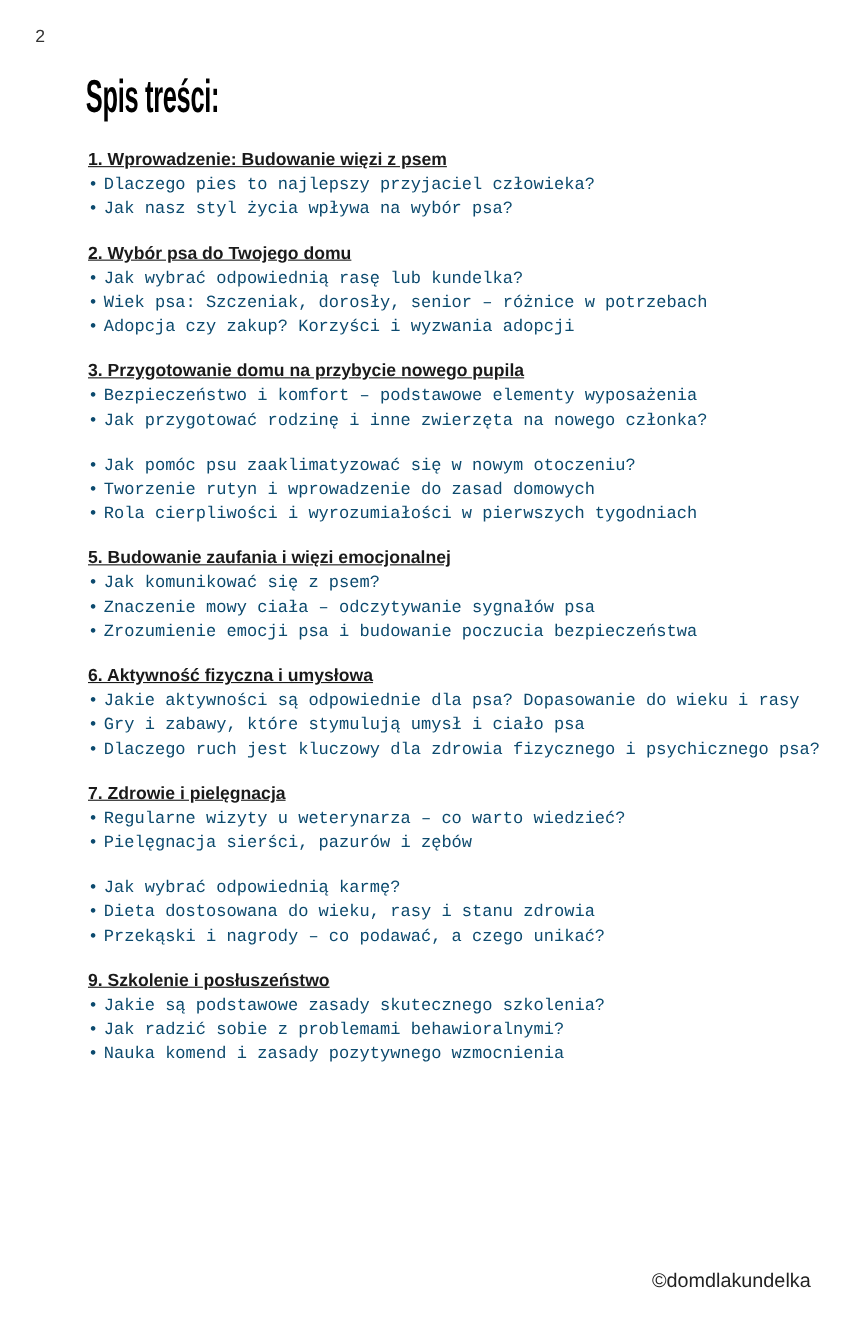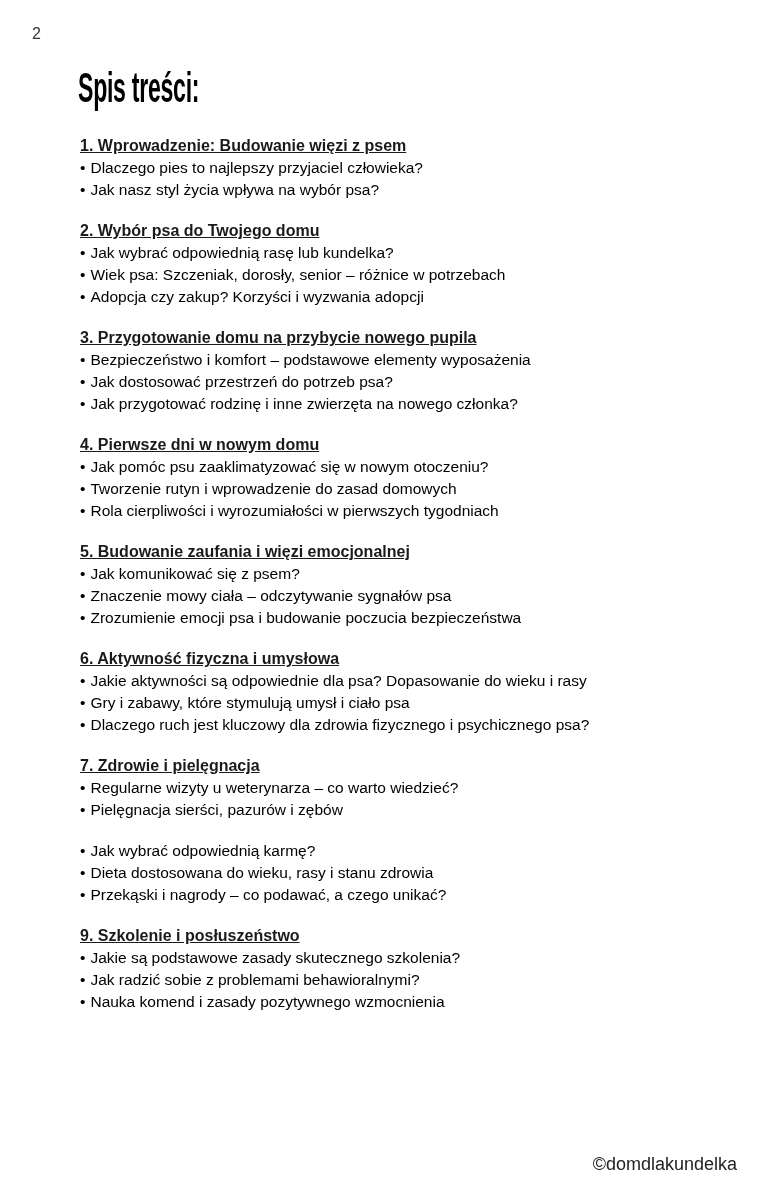--- a/index.html
+++ b/index.html
@@ -49,22 +49,23 @@
     font-size: 16px;
     font-weight: 700;
     line-height: 22px;
     color: #1a1a1a;
     white-space: nowrap;
     text-decoration: underline;
   }
   .toc-item {
     font-size: 15.5px;
     line-height: 22px;
-    color: #000000;
+    color: #0c4a6e;
     white-space: nowrap;
+    font-family: Liberation Mono, monospace;
   }
   .bullet {
     margin-right: 5px;
   }
   .footer-credit {
     position: absolute;
     right: 31px;
     top: 1154px;
     font-size: 18px;
     color: #222222;
@@ -90,26 +91,24 @@
     <section class="toc-section">
       <div class="toc-heading">2. Wybór psa do Twojego domu</div>
       <div class="toc-item"><span class="bullet">•</span><span>Jak wybrać odpowiednią rasę lub kundelka?</span></div>
       <div class="toc-item"><span class="bullet">•</span><span>Wiek psa: Szczeniak, dorosły, senior – różnice w potrzebach</span></div>
       <div class="toc-item"><span class="bullet">•</span><span>Adopcja czy zakup? Korzyści i wyzwania adopcji</span></div>
     </section>
 
     <section class="toc-section">
       <div class="toc-heading">3. Przygotowanie domu na przybycie nowego pupila</div>
       <div class="toc-item"><span class="bullet">•</span><span>Bezpieczeństwo i komfort – podstawowe elementy wyposażenia</span></div>
-      <div class="toc-item"><span class="bullet">•</span><span>Jak dostosować przestrzeń do potrzeb psa?</span></div>
       <div class="toc-item"><span class="bullet">•</span><span>Jak przygotować rodzinę i inne zwierzęta na nowego członka?</span></div>
     </section>
 
     <section class="toc-section">
-      <div class="toc-heading">4. Pierwsze dni w nowym domu</div>
       <div class="toc-item"><span class="bullet">•</span><span>Jak pomóc psu zaaklimatyzować się w nowym otoczeniu?</span></div>
       <div class="toc-item"><span class="bullet">•</span><span>Tworzenie rutyn i wprowadzenie do zasad domowych</span></div>
       <div class="toc-item"><span class="bullet">•</span><span>Rola cierpliwości i wyrozumiałości w pierwszych tygodniach</span></div>
     </section>
 
     <section class="toc-section">
       <div class="toc-heading">5. Budowanie zaufania i więzi emocjonalnej</div>
       <div class="toc-item"><span class="bullet">•</span><span>Jak komunikować się z psem?</span></div>
       <div class="toc-item"><span class="bullet">•</span><span>Znaczenie mowy ciała – odczytywanie sygnałów psa</span></div>
       <div class="toc-item"><span class="bullet">•</span><span>Zrozumienie emocji psa i budowanie poczucia bezpieczeństwa</span></div>

